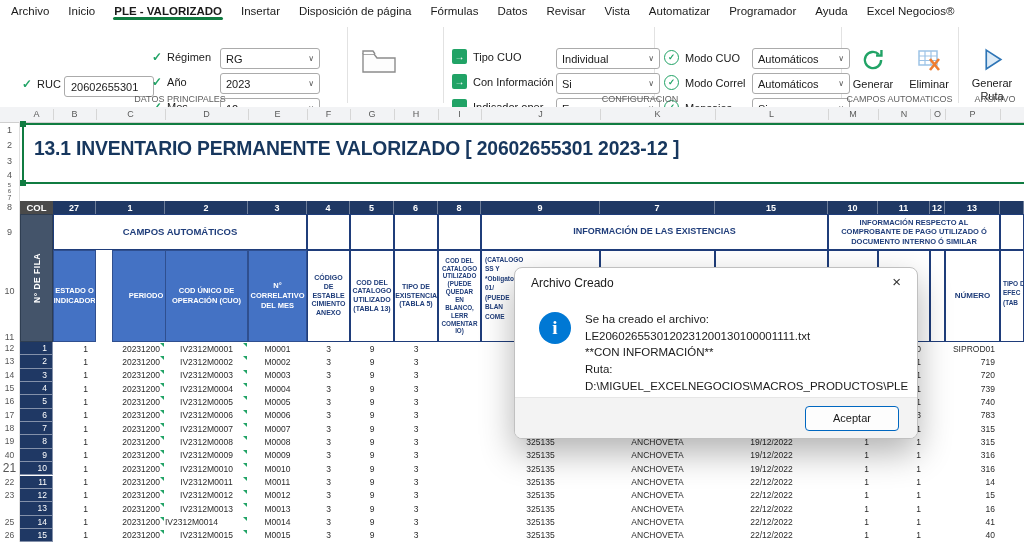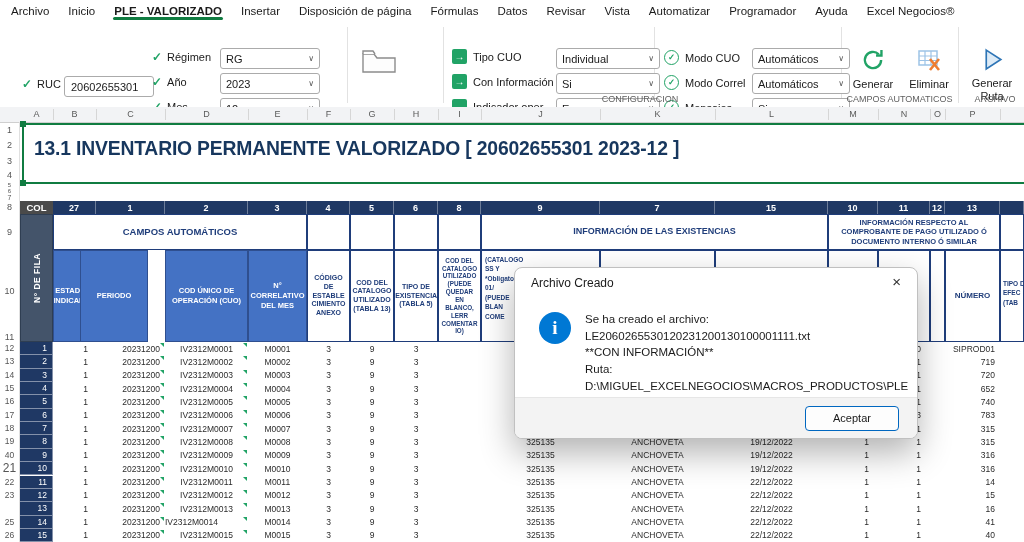--- a/index.html
+++ b/index.html
@@ -123,20 +123,21 @@
 
   <div class="rfield" style="left:152px;top:79px">
     <span class="gcheck">✓</span>
     <span>Mes</span>
   </div>
   <div class="ddl" style="left:220px;top:77px;width:88px">
     <span>12</span>
     <span class="chev">∨</span>
   </div>
 
+  <div class="grouplabel" style="left:60px;width:240px">DATOS PRINCIPALES</div>
 
   <svg style="position:absolute;left:360px;top:26px" width="38" height="28" viewBox="0 0 38 28">
     <path d="M3 7 h11 l3 4 h18 v14 h-32 z" fill="#fdfdfd" stroke="#8c8c8c" stroke-width="1.4"></path>
     <path d="M3 7 v-3 h10 l2 3" fill="#fdfdfd" stroke="#8c8c8c" stroke-width="1.4"></path>
   </svg>
 
   <div class="rfield" style="left:452px;top:28px">
     <span class="sqarrow">→</span>
     <span>Tipo CUO</span>
   </div>
@@ -314,21 +315,21 @@
     </div>
     <div class="cell hwhite" style="left: 53px; width: 254px; top: 214px; height: 36px; font-size: 9.5px;">CAMPOS AUTOMÁTICOS</div>
     <div class="cell hwhite" style="left: 307px; width: 43px; top: 214px; height: 36px;"></div>
     <div class="cell hwhite" style="left: 350px; width: 44px; top: 214px; height: 36px;"></div>
     <div class="cell hwhite" style="left: 394px; width: 44px; top: 214px; height: 36px;"></div>
     <div class="cell hwhite" style="left: 438px; width: 43px; top: 214px; height: 36px;"></div>
     <div class="cell hwhite" style="left: 481px; width: 347px; top: 214px; height: 36px; font-size: 9px;">INFORMACIÓN DE LAS EXISTENCIAS</div>
     <div class="cell hwhite" style="left: 828px; width: 172px; top: 214px; height: 36px; font-size: 7.5px; padding: 2px 6px;">INFORMACIÓN RESPECTO AL COMPROBANTE DE PAGO UTILIZADO Ó DOCUMENTO INTERNO Ó SIMILAR</div>
     <div class="cell hwhite" style="left: 1000px; width: 24px; top: 214px; height: 36px;"></div>
     <div class="cell hblue" style="left: 53px; width: 43px; top: 250px; height: 92px;">ESTADO O INDICADOR</div>
-    <div class="cell hblue" style="left: 80px; width: 68px; top: 250px; height: 92px;">PERIODO</div>
+    <div class="cell hblue" style="left: 112px; width: 68px; top: 250px; height: 92px;">PERIODO</div>
     <div class="cell hblue" style="left: 165px; width: 83px; top: 250px; height: 92px;">COD ÚNICO DE OPERACIÓN (CUO)</div>
     <div class="cell hblue" style="left: 248px; width: 59px; top: 250px; height: 92px;">N° CORRELATIVO DEL MES</div>
     <div class="cell hwhite" style="left: 307px; width: 43px; top: 250px; height: 92px; font-size: 7px; padding: 2px; overflow-wrap: anywhere;">CÓDIGO DE ESTABLECIMIENTO ANEXO</div>
     <div class="cell hwhite" style="left: 350px; width: 44px; top: 250px; height: 92px; font-size: 7px; padding: 2px;">COD DEL CATALOGO UTILIZADO (TABLA 13)</div>
     <div class="cell hwhite" style="left: 394px; width: 44px; top: 250px; height: 92px; font-size: 7px; padding: 2px;">TIPO DE EXISTENCIA (TABLA 5)</div>
     <div class="cell hwhite" style="left: 438px; width: 43px; top: 250px; height: 92px; font-size: 6.3px; padding: 2px; overflow-wrap: anywhere;">COD DEL CATALOGO UTILIZADO (PUEDE QUEDAR EN BLANCO, LERR COMENTARIO)</div>
     <div class="cell hwhite" style="left: 481px; width: 119px; top: 250px; height: 92px; display: block; text-align: left; padding: 4px 0px 0px 3px;">
       <div class="fragline">(CATALOGO</div>
       <div class="fragline">SS Y</div>
       <div class="fragline">*Obligato</div>
@@ -396,21 +397,21 @@
     <div class="cell dcell" style="left: 165px; width: 83px; top: 382.05px; height: 13.35px; text-align: center;">IV2312M0004<div class="tri"></div></div>
     <div class="cell dcell" style="left: 248px; width: 59px; top: 382.05px; height: 13.35px; text-align: center;">M0004</div>
     <div class="cell dcell" style="left: 307px; width: 43px; top: 382.05px; height: 13.35px; text-align: center;">3</div>
     <div class="cell dcell" style="left: 350px; width: 44px; top: 382.05px; height: 13.35px; text-align: center;">9</div>
     <div class="cell dcell" style="left: 394px; width: 44px; top: 382.05px; height: 13.35px; text-align: center;">3</div>
     <div class="cell dcell" style="left: 481px; width: 119px; top: 382.05px; height: 13.35px; text-align: center;"></div>
     <div class="cell dcell" style="left: 600px; width: 115px; top: 382.05px; height: 13.35px; text-align: center;"></div>
     <div class="cell dcell" style="left: 715px; width: 113px; top: 382.05px; height: 13.35px; text-align: center;"></div>
     <div class="cell dcell" style="left: 828px; width: 50px; top: 382.05px; height: 13.35px; text-align: right; padding-right: 9px;"></div>
     <div class="cell dcell" style="left: 878px; width: 52px; top: 382.05px; height: 13.35px; text-align: right; padding-right: 9px;">1</div>
-    <div class="cell dcell" style="left: 945px; width: 55px; top: 382.05px; height: 13.35px; text-align: right; padding-right: 5px;">652</div>
+    <div class="cell dcell" style="left: 945px; width: 55px; top: 382.05px; height: 13.35px; text-align: right; padding-right: 5px;">739</div>
     <div class="cell filacell" style="left: 20px; width: 33px; top: 395.4px; height: 13.35px;">5</div>
     <div class="cell dcell" style="left: 53px; width: 43px; top: 395.4px; height: 13.35px; text-align: right; padding-right: 8px;">1</div>
     <div class="cell dcell" style="left: 96px; width: 69px; top: 395.4px; height: 13.35px; text-align: right; padding-right: 5px;">20231200<div class="tri"></div></div>
     <div class="cell dcell" style="left: 165px; width: 83px; top: 395.4px; height: 13.35px; text-align: center;">IV2312M0005<div class="tri"></div></div>
     <div class="cell dcell" style="left: 248px; width: 59px; top: 395.4px; height: 13.35px; text-align: center;">M0005</div>
     <div class="cell dcell" style="left: 307px; width: 43px; top: 395.4px; height: 13.35px; text-align: center;">3</div>
     <div class="cell dcell" style="left: 350px; width: 44px; top: 395.4px; height: 13.35px; text-align: center;">9</div>
     <div class="cell dcell" style="left: 394px; width: 44px; top: 395.4px; height: 13.35px; text-align: center;">3</div>
     <div class="cell dcell" style="left: 481px; width: 119px; top: 395.4px; height: 13.35px; text-align: center;"></div>
     <div class="cell dcell" style="left: 600px; width: 115px; top: 395.4px; height: 13.35px; text-align: center;"></div>

